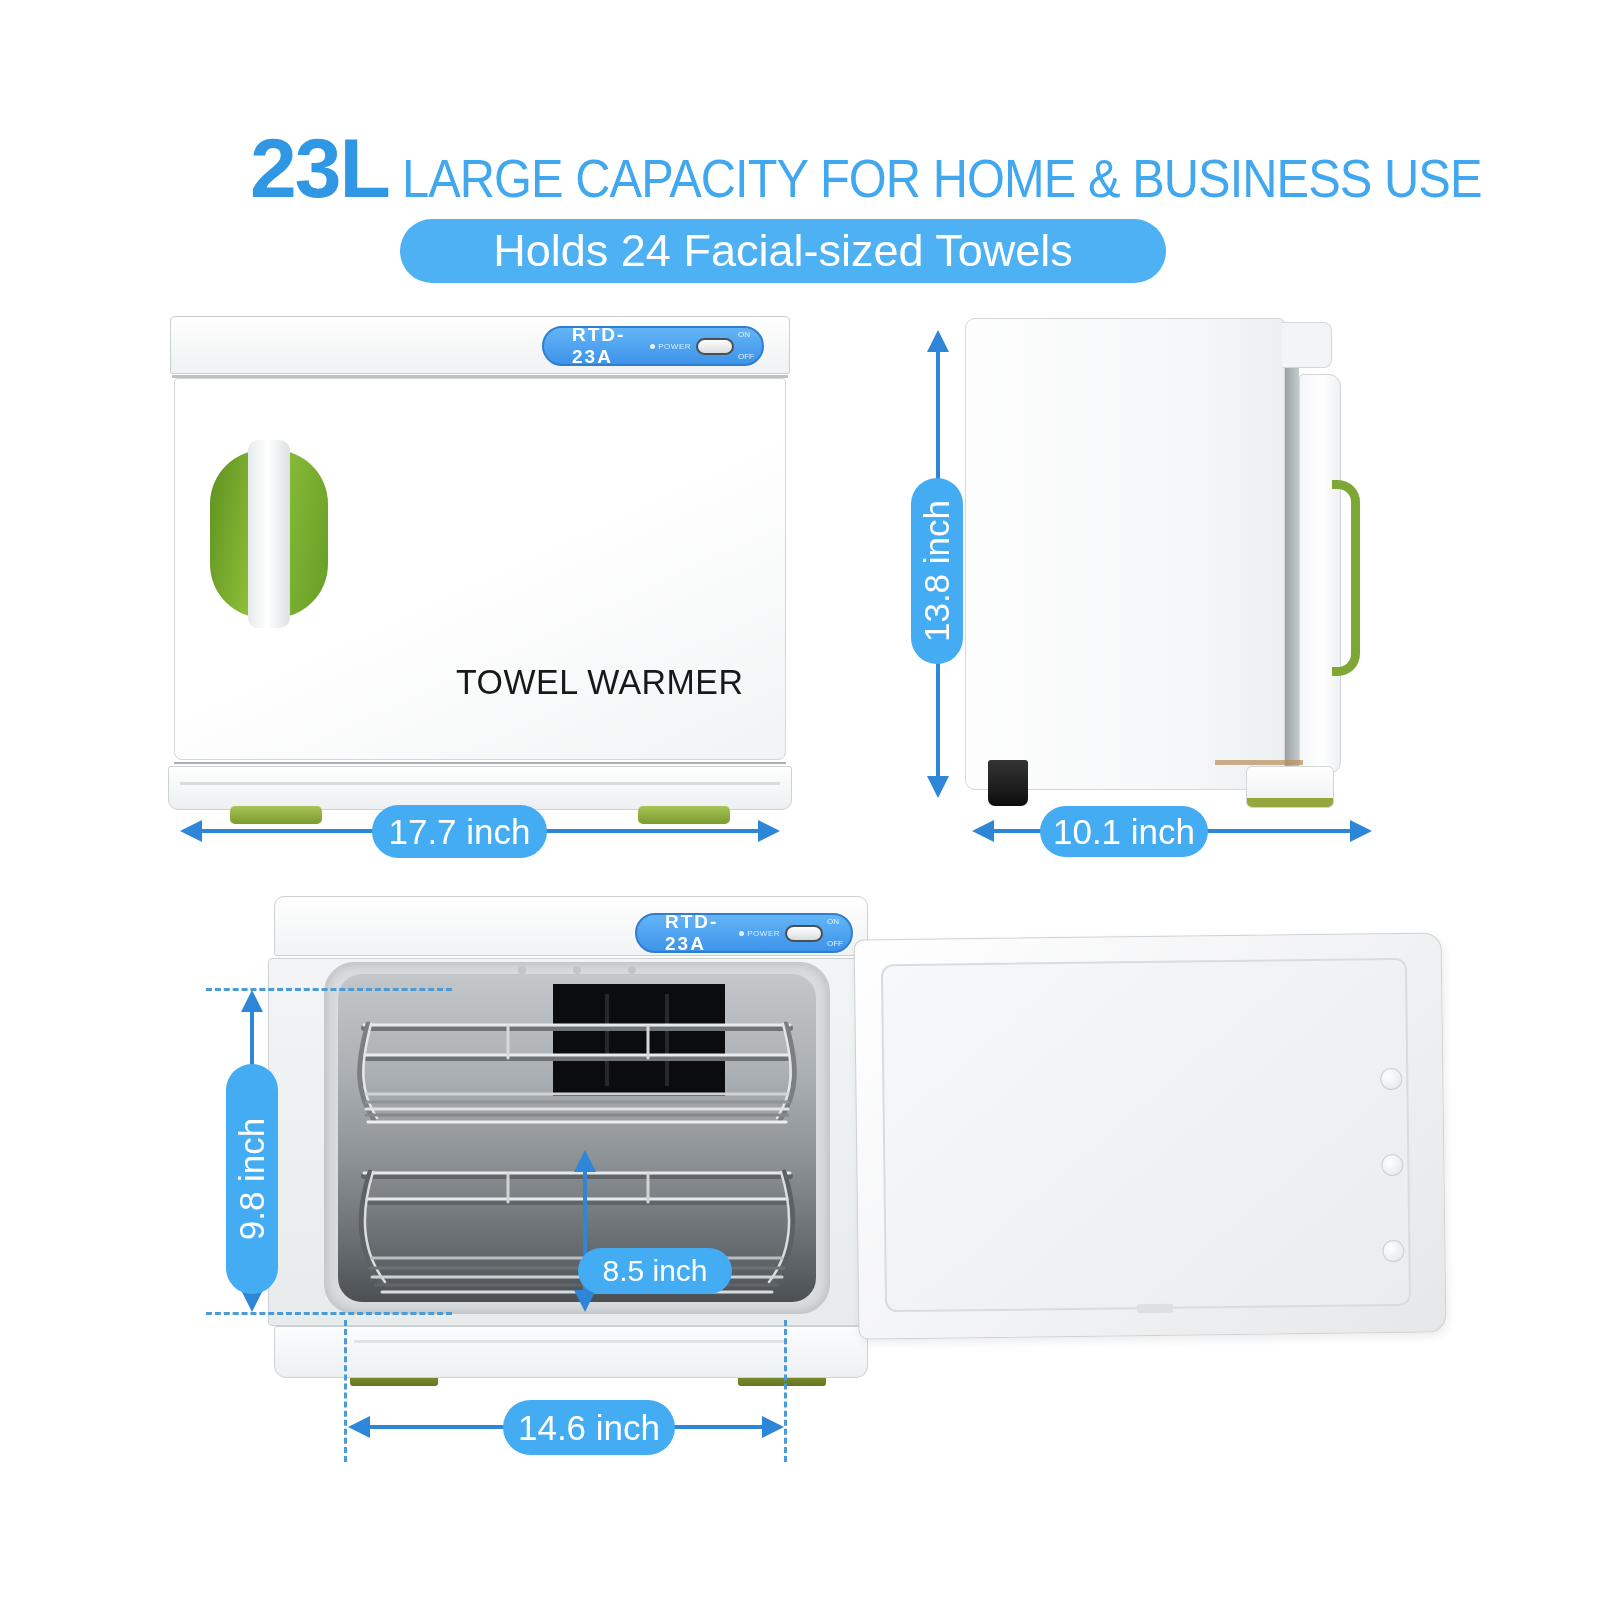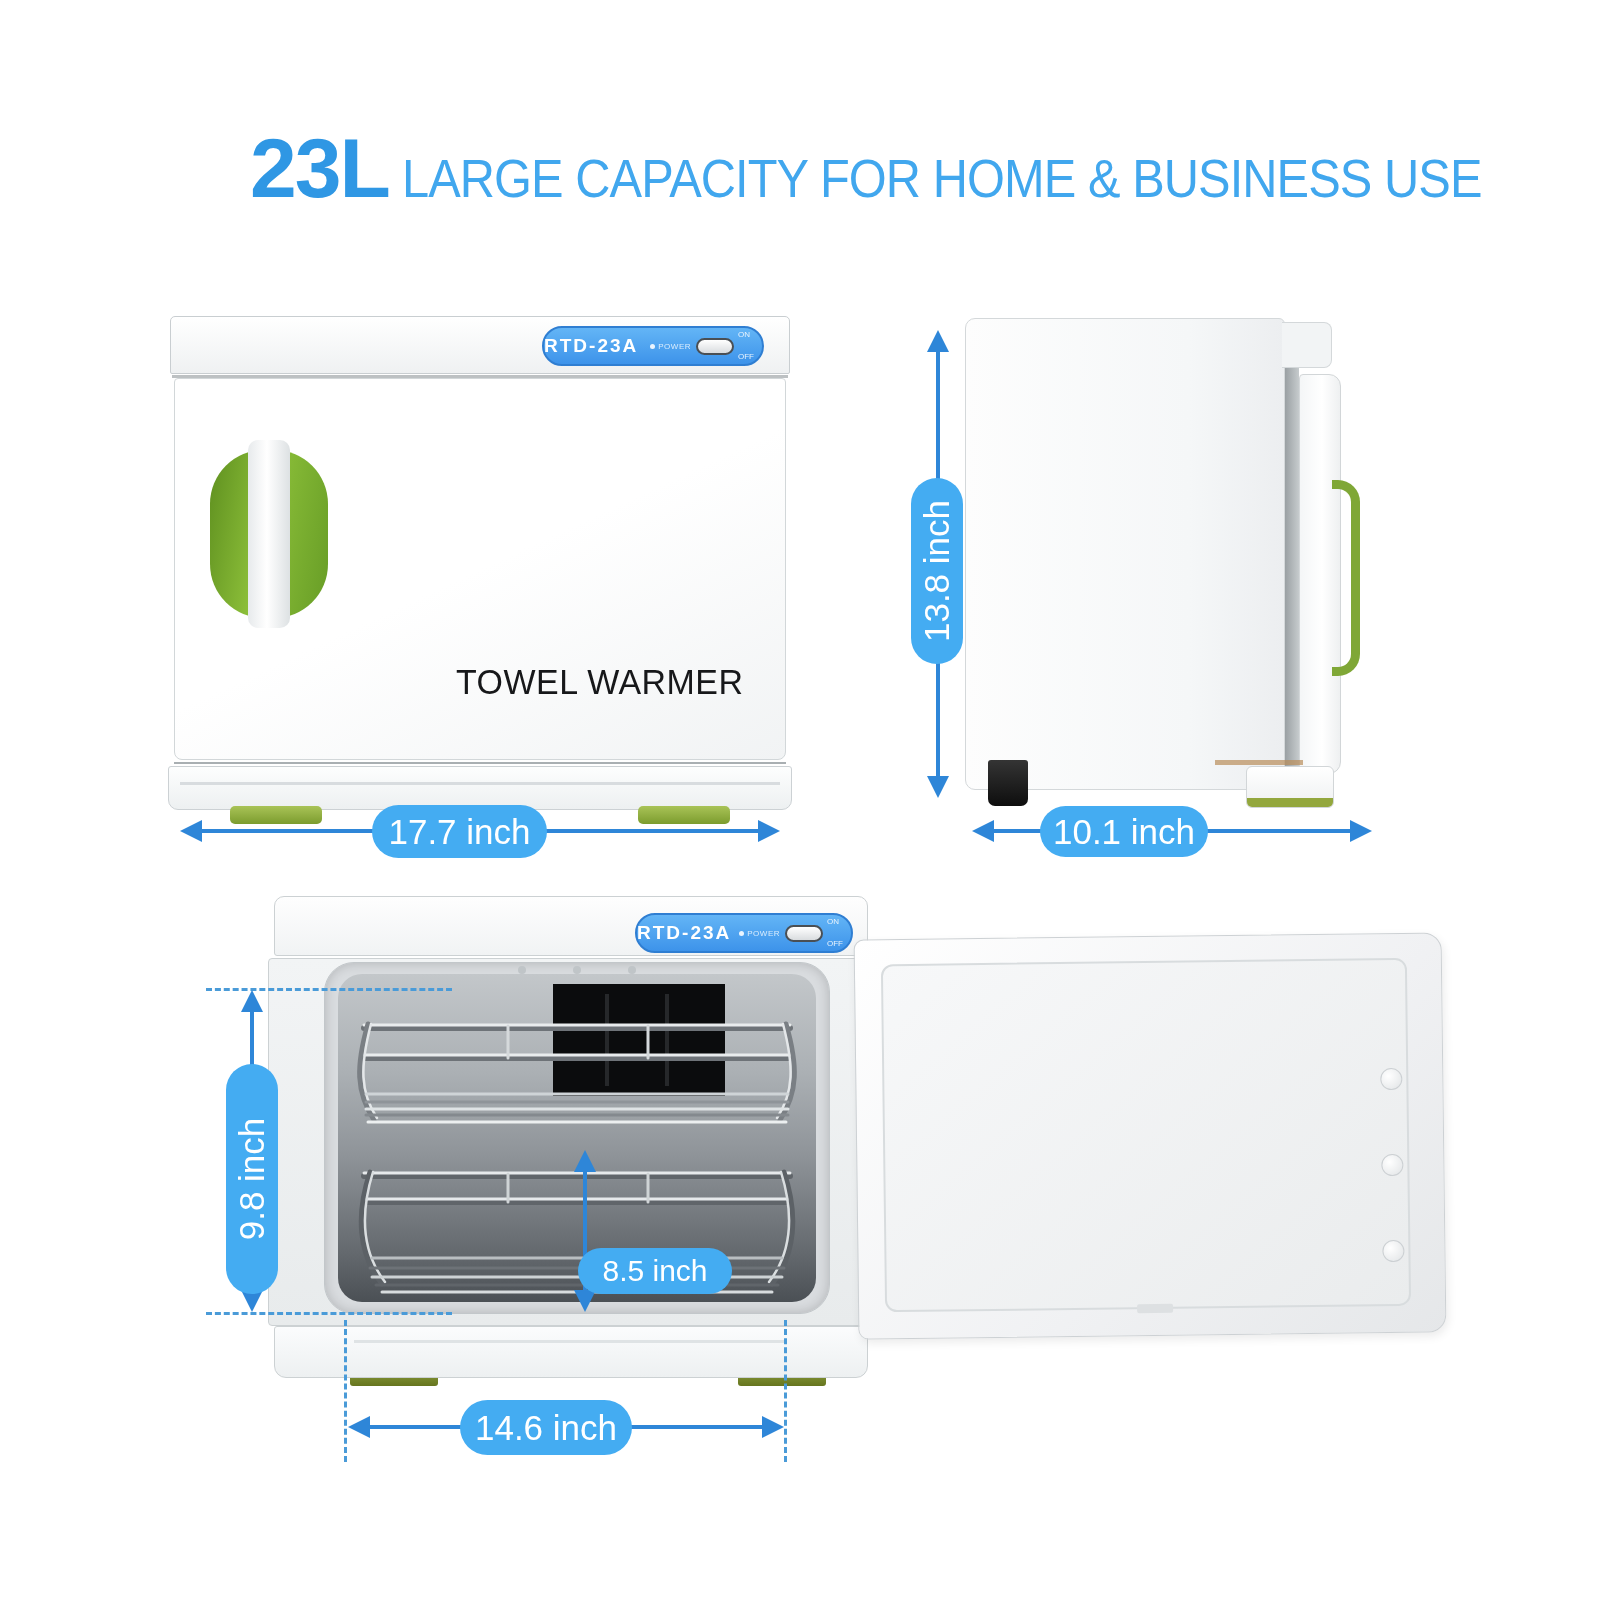--- a/index.html
+++ b/index.html
@@ -12,21 +12,21 @@
   
   #cap { left:250px; top:126px; font-size:84px; font-weight:700; color:#2f97e4; letter-spacing:-2px; line-height:1; }
   #title { left:402px; top:148px; font-size:53px; font-weight:400; color:#41a7ee; white-space:nowrap;
            transform:scaleX(0.92); transform-origin:left top; letter-spacing:-1px; }
   #subtitle { left:400px; top:219px; width:766px; height:64px; background:#4db1f3; border-radius:32px;
               color:#fff; font-size:45px; display:flex; align-items:center; justify-content:center; }
 
   
   .ctrl { background:linear-gradient(180deg,#63b5f6,#3d93ea); border:2px solid #2f7ed2; border-radius:22px;
           display:flex; align-items:center; }
-  .ctrl .model { color:#fff; font-weight:700; font-size:19px; letter-spacing:2px; }
+  .ctrl .model { color:#fff; font-weight:700; font-size:19px; letter-spacing:2px; margin-left:28px; }
   .ctrl .pw { margin-left:auto; display:flex; align-items:center; }
   .ctrl .dot { width:5px; height:5px; border-radius:50%; background:#eaf4fe; }
   .ctrl .pwt { font-size:8px; color:#d9ecfd; margin:0 5px 0 3px; letter-spacing:.5px; }
   .ctrl .tog { width:38px; height:17px; border:2px solid #4a4f54; border-radius:9px;
                background:linear-gradient(#ffffff,#d9dcdf); }
   .ctrl .oncol { display:flex; flex-direction:column; justify-content:space-between; height:30px;
                  margin:0 8px 0 4px; }
   .ctrl .oncol span { font-size:8px; color:#e8f3fd; line-height:1; }
 
   
@@ -110,20 +110,21 @@
                 background:radial-gradient(circle at 35% 35%,#ffffff,#e0e3e5); border:1px solid #ccd0d3; }
   #door .latch { position:absolute; left:278px; bottom:22px; width:36px; height:9px; background:#dde0e2; border-radius:2px; }
 </style>
 </head>
 <body>
 
 <div id="stage">
 
   <div class="abs" id="cap">23L</div>
   <div class="abs" id="title">LARGE CAPACITY FOR HOME &amp; BUSINESS USE</div>
+  <div class="abs" id="subtitle">Holds 24 Facial-sized Towels</div>
 
   <div class="abs" id="front">
     <div class="abs toppanel">
       <div class="ctrl abs" style="right:25px; top:9px; width:222px; height:40px;">
         <span class="model">RTD-23A</span>
         <span class="pw">
           <span class="dot"></span>
           <span class="pwt">POWER</span>
           <span class="tog"></span>
           <span class="oncol">
@@ -266,15 +267,15 @@
   <div class="abs vline" style="left:583px; top:1156px; height:152px;"></div>
   <div class="abs ah up" style="left:574px; top:1150px;"></div>
   <div class="abs ah down" style="left:574px; top:1290px;"></div>
   <div class="abs pill h" style="left:578px; top:1248px; width:154px; height:46px; font-size:30px;">8.5 inch</div>
 
   <div class="abs vdash" style="left:344px; top:1320px; height:142px;"></div>
   <div class="abs vdash" style="left:784px; top:1320px; height:142px;"></div>
   <div class="abs hline" style="left:354px; top:1425px; width:424px;"></div>
   <div class="abs ah left" style="left:348px; top:1416px;"></div>
   <div class="abs ah right" style="left:762px; top:1416px;"></div>
-  <div class="abs pill h" style="left:460px; top:1400px; width:172px; height:55px;">14.6 inch</div>
+  <div class="abs pill h" style="left:503px; top:1400px; width:172px; height:55px;">14.6 inch</div>
 
 </div>
 
 </body></html>

